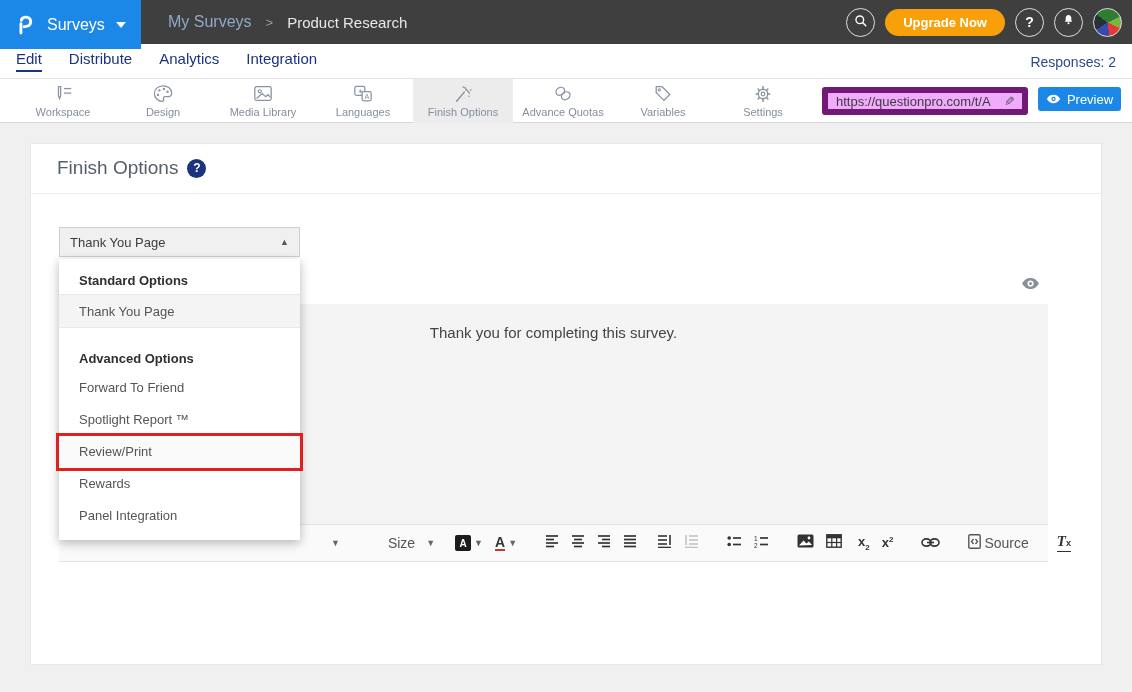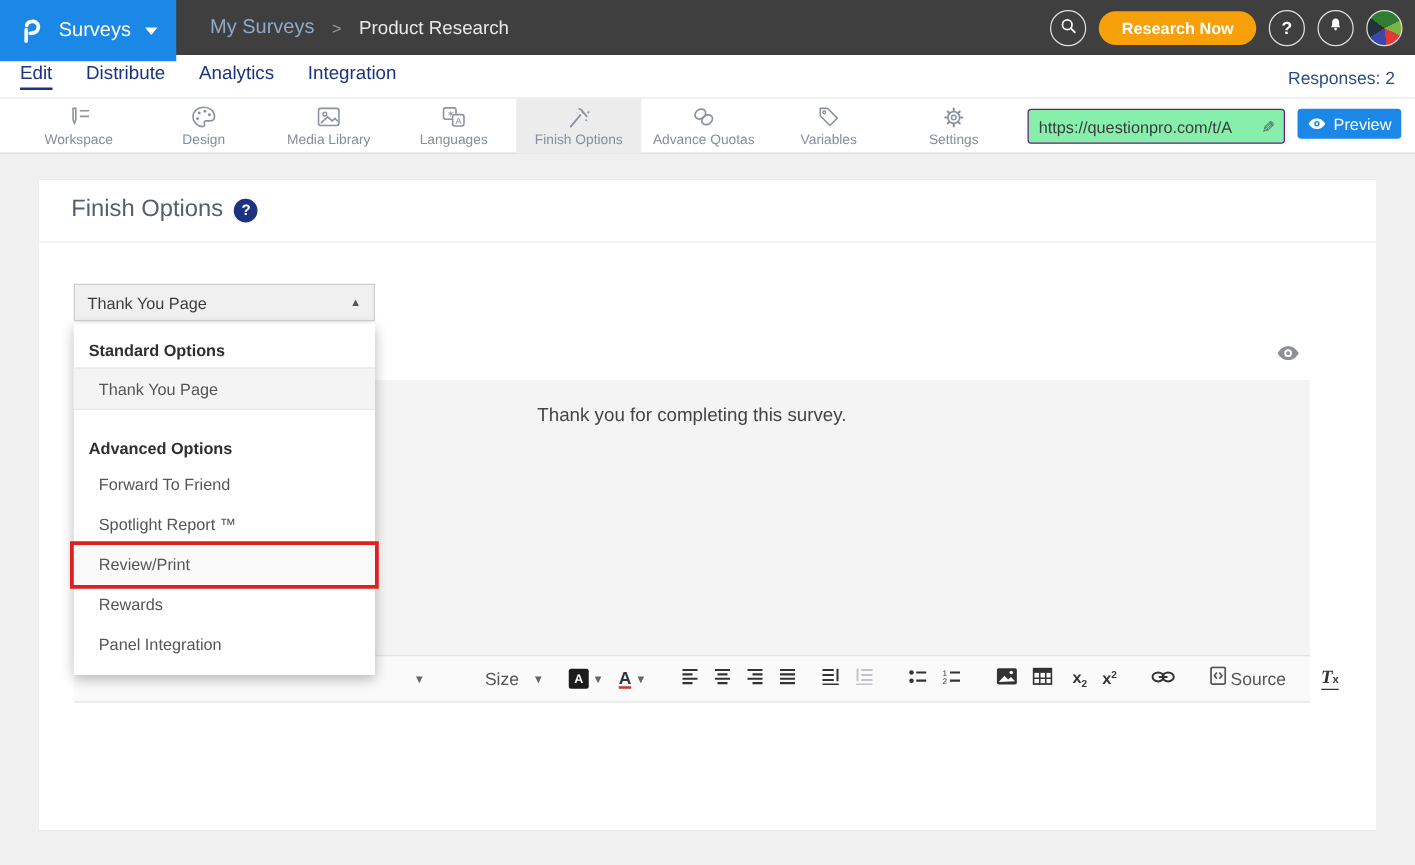--- a/index.html
+++ b/index.html
@@ -28,40 +28,40 @@
   .nav-tab.active { border-bottom-color:#1b3380; }
   .responses { position:absolute; right:16px; top:0; height:35px; display:flex; align-items:center; color:#2b4a8b; font-size:14px; }
 
   
   .iconrow { position:absolute; left:0; top:79px; width:1132px; height:44px; background:#fff; border-bottom:1px solid #d9d9d9; display:flex; z-index:20; }
   .tb-item { width:100px; height:44px; display:flex; flex-direction:column; align-items:center; justify-content:center; gap:2px; cursor:pointer; }
   .tb-item:first-child { margin-left:13px; }
   .tb-item.active { background:#ececec; }
   .tb-item svg { display:block; }
   .tb-label { font-size:11px; color:#848e9c; white-space:nowrap; }
-  .url-box { position:absolute; left:822px; top:8px; width:206px; height:28px; background:#86efac; border:1px solid #701a75; border-radius:3px; display:flex; align-items:center; overflow:hidden; }
+  .url-box { position:absolute; left:822px; top:8px; width:206px; height:28px; background:#f0abfc; border:6px solid #701a75; border-radius:3px; display:flex; align-items:center; overflow:hidden; }
   .url-text { font-size:13px; color:#3c3c3c; padding-left:8px; white-space:nowrap; overflow:hidden; flex:1; }
   .pencil-icon { font-size:13px; color:#555; padding:0 7px; cursor:pointer; transform:scaleX(-1); }
   .preview-btn { position:absolute; left:1038px; top:8px; width:83px; height:24px; background:#1b87e6; border:none; border-radius:3px; color:#fff; font-size:13px; font-family:"Liberation Sans",sans-serif; display:flex; align-items:center; justify-content:center; gap:6px; cursor:pointer; }
 
   
   .card { position:absolute; left:30px; top:143px; width:1072px; height:522px; background:#fff; border:1px solid #e9e9e9; }
   .page-title-row { position:absolute; left:26px; top:13px; display:flex; align-items:center; gap:9px; }
   .page-title { font-size:19px; color:#55606b; }
   .help-badge { width:19px; height:19px; border-radius:50%; background:#1b3380; color:#fff; font-size:12px; font-weight:bold; display:flex; align-items:center; justify-content:center; cursor:pointer; }
   .title-divider { position:absolute; left:0; top:49px; width:100%; height:1px; background:#ebebeb; }
 
   
   .fo-select { position:absolute; left:28px; top:83px; width:241px; height:30px; background:#f0f0f0; border:1px solid #cfcfcf; display:flex; align-items:center; justify-content:space-between; padding:0 10px; cursor:pointer; z-index:6; }
   .fo-select-value { font-size:13px; color:#3c3c3c; }
   .caret-up { font-size:9px; color:#555; }
 
   
   .fo-menu { position:absolute; left:28px; top:115px; width:241px; background:#fff; box-shadow:0 3px 10px rgba(0,0,0,0.28); padding:9px 0 8px; z-index:10; }
-  .menu-header { height:26px; line-height:26px; padding-left:12px; font-size:13px; font-weight:bold; color:#2f2f2f; }
+  .menu-header { height:26px; line-height:26px; padding-left:20px; font-size:13px; font-weight:bold; color:#2f2f2f; }
   .menu-item { height:32px; line-height:32px; padding-left:20px; font-size:13px; color:#555; cursor:pointer; }
   .menu-item.selected { height:34px; line-height:34px; background:#f4f4f4; border-top:1px solid #e8e8e8; border-bottom:1px solid #e8e8e8; }
   .group-gap { height:18px; }
   .menu-item.highlighted { outline:3px solid #e01f1f; outline-offset:0px; position:relative; z-index:11; background:#fafafa; }
 
   
   .editor { position:absolute; left:28px; top:122px; width:989px; z-index:3; }
   .editor-head { height:38px; display:flex; align-items:center; justify-content:flex-end; padding-right:8px; }
   .eye-toggle { cursor:pointer; display:flex; align-items:center; }
   .editor-body { height:220px; background:#f4f4f4; display:flex; justify-content:center; }
@@ -94,21 +94,21 @@
     </div>
     <div class="topbar-right">
       <div class="circle-btn">
         <span>
           <svg width="16" height="16" viewBox="0 0 20 20">
               <circle cx="8.5" cy="8.5" r="4.8" fill="none" stroke="#fff" stroke-width="1.7"></circle>
               <line x1="12.2" y1="12.2" x2="16" y2="16" stroke="#fff" stroke-width="1.9" stroke-linecap="round"></line>
             </svg>
         </span>
       </div>
-      <button class="upgrade-btn">Research Now</button>
+      <button class="upgrade-btn">Upgrade Now</button>
       <div class="circle-btn">?</div>
       <div class="circle-btn">
         <span>
           <svg width="15" height="15" viewBox="0 0 24 24">
               <path d="M12 3 C9 3 7.5 5.2 7.5 8 V11.5 L6 14 H18 L16.5 11.5 V8 C16.5 5.2 15 3 12 3 Z" fill="#fff"></path>
               <circle cx="12" cy="16.4" r="1.7" fill="#fff"></circle>
             </svg>
         </span>
       </div>
       <div class="avatar"></div>

